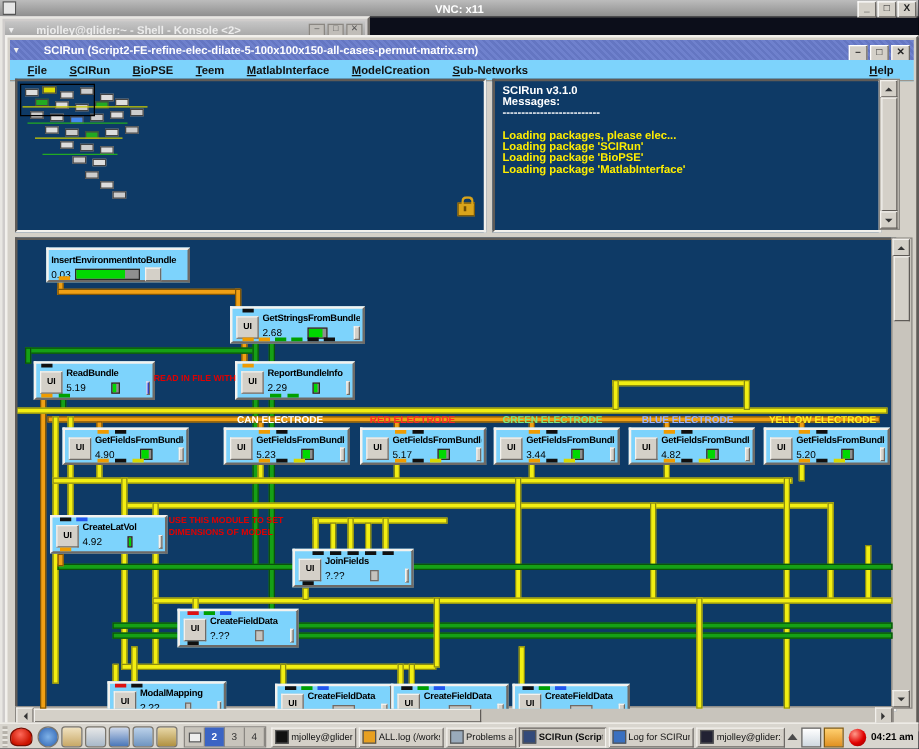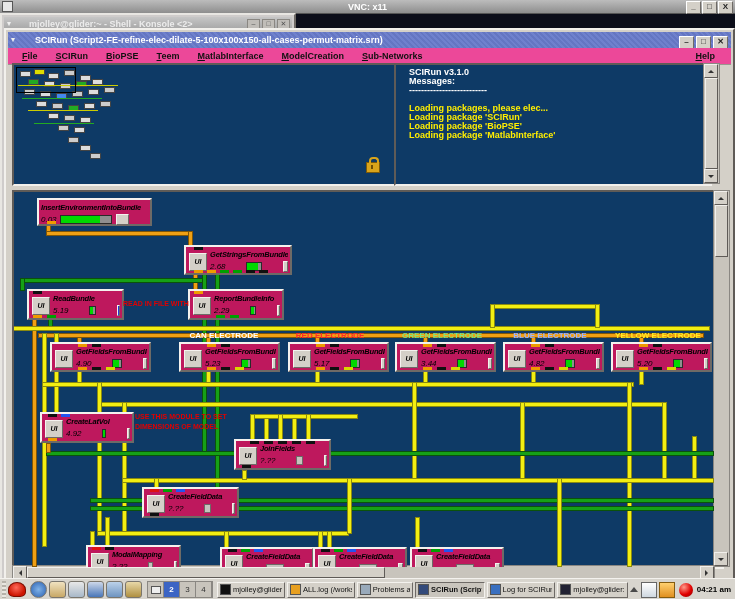--- a/index.html
+++ b/index.html
@@ -26,29 +26,29 @@
   .kbtn{width:11px;height:10px;background:#c0bdb8;border:1px solid #8a8782;
         font-size:7px;line-height:8px;text-align:center;color:#555;}
   .chev{width:8px;height:8px;margin-left:3px;color:#efefef;font-size:8px;line-height:8px;}
   .scirun-win{position:absolute;left:4px;top:28px;width:727px;height:553px;
               background:#d4d0c8;border:2px solid;border-color:#f2f0ec #5f5b57 #5f5b57 #f2f0ec;}
   .scirun-bar{position:absolute;left:2px;top:2px;right:2px;height:16px;
               background:repeating-linear-gradient(45deg,#6f81cd 0 2px,#6476c2 2px 4px);
               display:flex;align-items:center;}
   .scirun-title{color:#fff;font-size:9px;font-weight:bold;margin-left:16px;white-space:nowrap;}
   .sbtns{position:absolute;right:3px;top:4px;display:flex;gap:2px;}
-  .menubar{position:absolute;left:2px;top:18px;right:2px;height:16px;background:#ec4899;
+  .menubar{position:absolute;left:2px;top:18px;right:2px;height:16px;background:#7dd3fc;
            border-bottom:1px solid #9a968e;display:flex;align-items:center;padding-left:8px;}
   .menu-item{display:inline-block;font-size:9px;font-weight:bold;color:#111;
              padding:2px 6px;margin-right:6px;}
   .menu-item::first-letter{text-decoration:underline;}
   .menu-help{margin-left:auto;margin-right:10px;}
   
   .panel{position:absolute;background:#0e3a66;border:2px solid;
-         border-color:#5f5b57 #f2f0ec #f2f0ec #5f5b57;padding-left:7px;}
+         border-color:#5f5b57 #f2f0ec #f2f0ec #5f5b57;}
   #minimap{left:12px;top:63px;width:373px;height:119px;}
   #logpanel{left:394px;top:63px;width:307px;height:119px;overflow:hidden;}
   #logscroll{position:absolute;left:703px;top:63px;width:15px;height:119px;
              background:#c8c4bc;border:1px solid #8a8782;}
   .log-line{font-size:9px;line-height:9px;font-weight:bold;white-space:pre;margin-left:6px;}
   .log-white{color:#ffffff;}
   .log-yellow{color:#ffee00;}
   .mini-rect{position:absolute;border:1px solid #444;}
   .mini-line{position:absolute;}
   .mini-select{position:absolute;border:1px solid #000;background:transparent;}
@@ -65,22 +65,22 @@
           border-color:#f2f0ec #5f5b57 #5f5b57 #f2f0ec;}
   .tri{position:absolute;width:0;height:0;border:3px solid transparent;}
   
   #canvas{left:12px;top:190px;width:701px;height:375px;overflow:hidden;}
   #vscroll{left:713px;top:190px;width:15px;height:375px;}
   #hscroll{left:12px;top:565px;width:701px;height:13px;}
   .wire{position:absolute;border:1px solid;box-sizing:border-box;z-index:1;}
   .wY{background:#f2ee12;border-color:#8a8a10;}
   .wG{background:#16a016;border-color:#0b520b;}
   .wO{background:#f0a014;border-color:#805607;}
-  .module{position:absolute;background:#be185d;border:2px solid;
-          border-color:#f4f2ee #6e6a66 #6e6a66 #f4f2ee;z-index:5;box-sizing:border-box;font-style:italic;}
+  .module{position:absolute;background:#7dd3fc;border:2px solid;
+          border-color:#f4f2ee #6e6a66 #6e6a66 #f4f2ee;z-index:5;box-sizing:border-box;}
   .mod-title{font-size:7.5px;font-weight:bold;color:#000;white-space:nowrap;
              overflow:hidden;letter-spacing:-0.2px;margin:3px 2px 0 2px;}
   .mod-pad .mod-title{margin-left:24px;}
   .mod-ui{position:absolute;left:3px;top:6px;width:16px;height:16px;background:#d4d0c8;
           border:1px solid;border-color:#f4f2ee #6e6a66 #6e6a66 #f4f2ee;
           font-size:7px;font-weight:bold;text-align:center;line-height:15px;color:#000;}
   .mod-row{display:flex;align-items:center;margin:2px 2px 0 2px;height:11px;}
   .mod-pad .mod-row{margin-left:24px;gap:17px;}
   .mod-val{font-size:8px;color:#000;margin-right:3px;white-space:nowrap;}
   .mod-prog{width:52px;height:9px;background:#8f8f8f;border:1px solid #2a2a2a;

